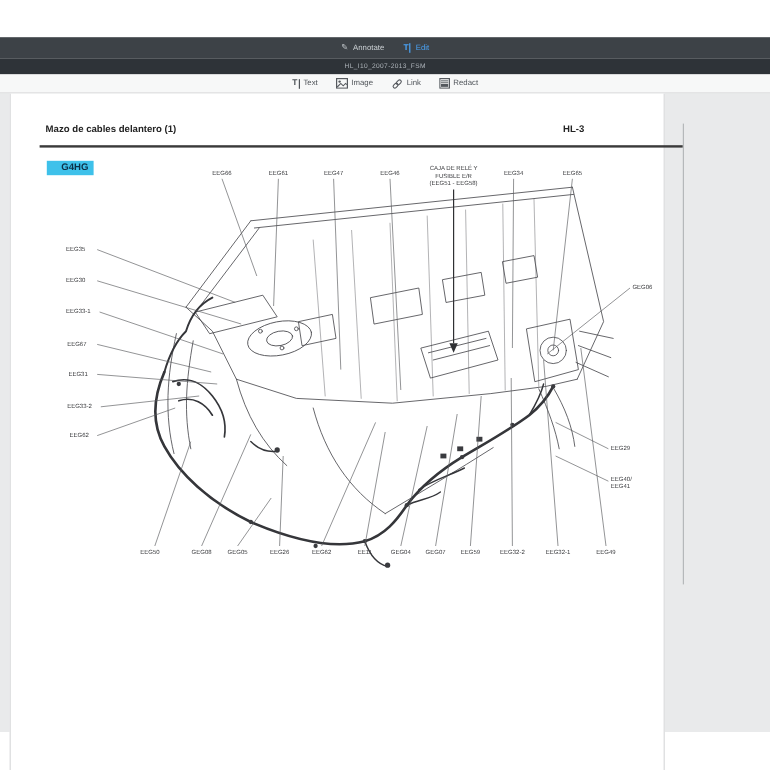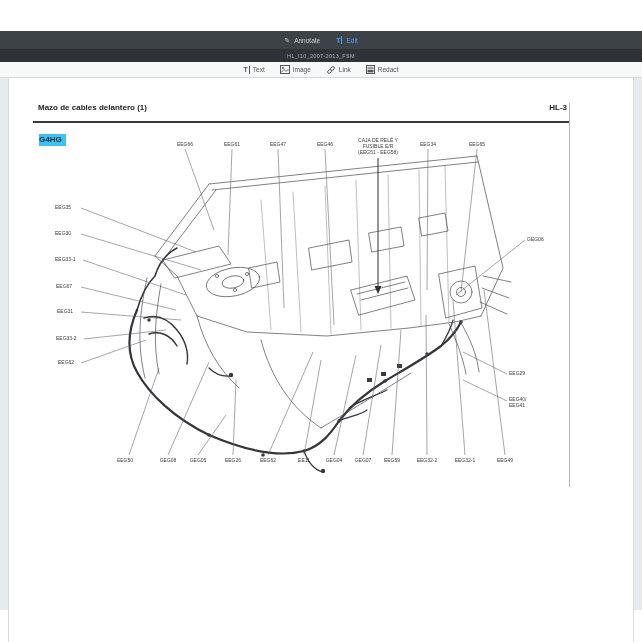--- a/index.html
+++ b/index.html
@@ -27,29 +27,29 @@
   .editbar{
     position:absolute;left:0;top:62px;width:642px;height:16px;background:#f7f8f8;
     border-bottom:1px solid #d7d8da;box-sizing:border-box;
     display:flex;align-items:center;justify-content:center;gap:15px;
   }
   .tool{display:flex;align-items:center;gap:3px;font-size:6.5px;color:#4e5358;cursor:default;}
   .tool svg{display:block;}
   
   .viewer{position:absolute;left:0;top:78px;width:642px;height:532px;background:#e9eaeb;}
   .pdfpage{
-    position:absolute;left:8px;top:78px;width:626px;height:564px;background:#ffffff;
+    position:absolute;left:8px;top:78px;width:546px;height:564px;background:#ffffff;
     border-left:1px solid #d9dadb;border-right:1px solid #d9dadb;box-sizing:border-box;
   }
   .ptitle{position:absolute;left:29px;top:25px;font-size:8px;font-weight:bold;color:#232323;}
   .pcode{position:absolute;right:66px;top:25px;font-size:8px;font-weight:bold;color:#232323;text-align:center;}
   .hrule{position:absolute;left:24px;top:43px;width:536px;height:2px;background:#3a3a3a;}
   .vline{position:absolute;left:560px;top:25px;width:1px;height:384px;background:#b5b8ba;}
   .badge{
-    position:absolute;left:30px;top:56px;padding:1px 4px 2px 0;
+    position:absolute;left:30px;top:56px;padding:1px 4px 2px 12px;
     font-size:8px;font-weight:bold;color:#0d3048;background:#3ec1ea;cursor:default;text-align:center;
   }
   .dsvg{position:absolute;left:0;top:0;}
   .dlabel{font-family:"Liberation Sans",sans-serif;font-size:5px;fill:#3a3b3e;}
   .leader{stroke:#5a5c5e;stroke-width:0.55;}
 </style>
 </head>
 <body>
 
 <div class="titlebar"></div>

